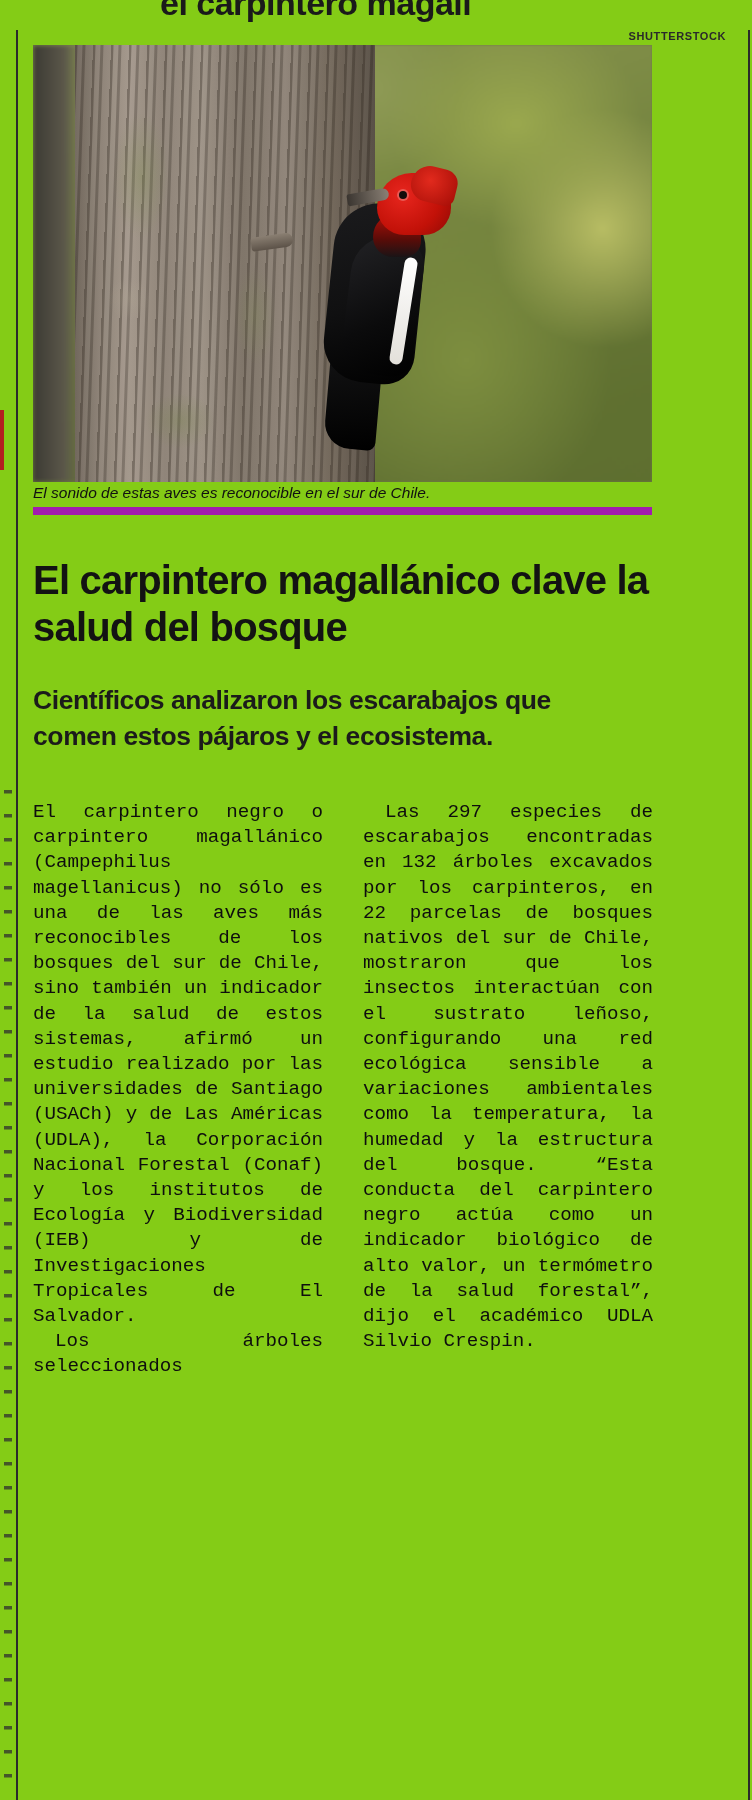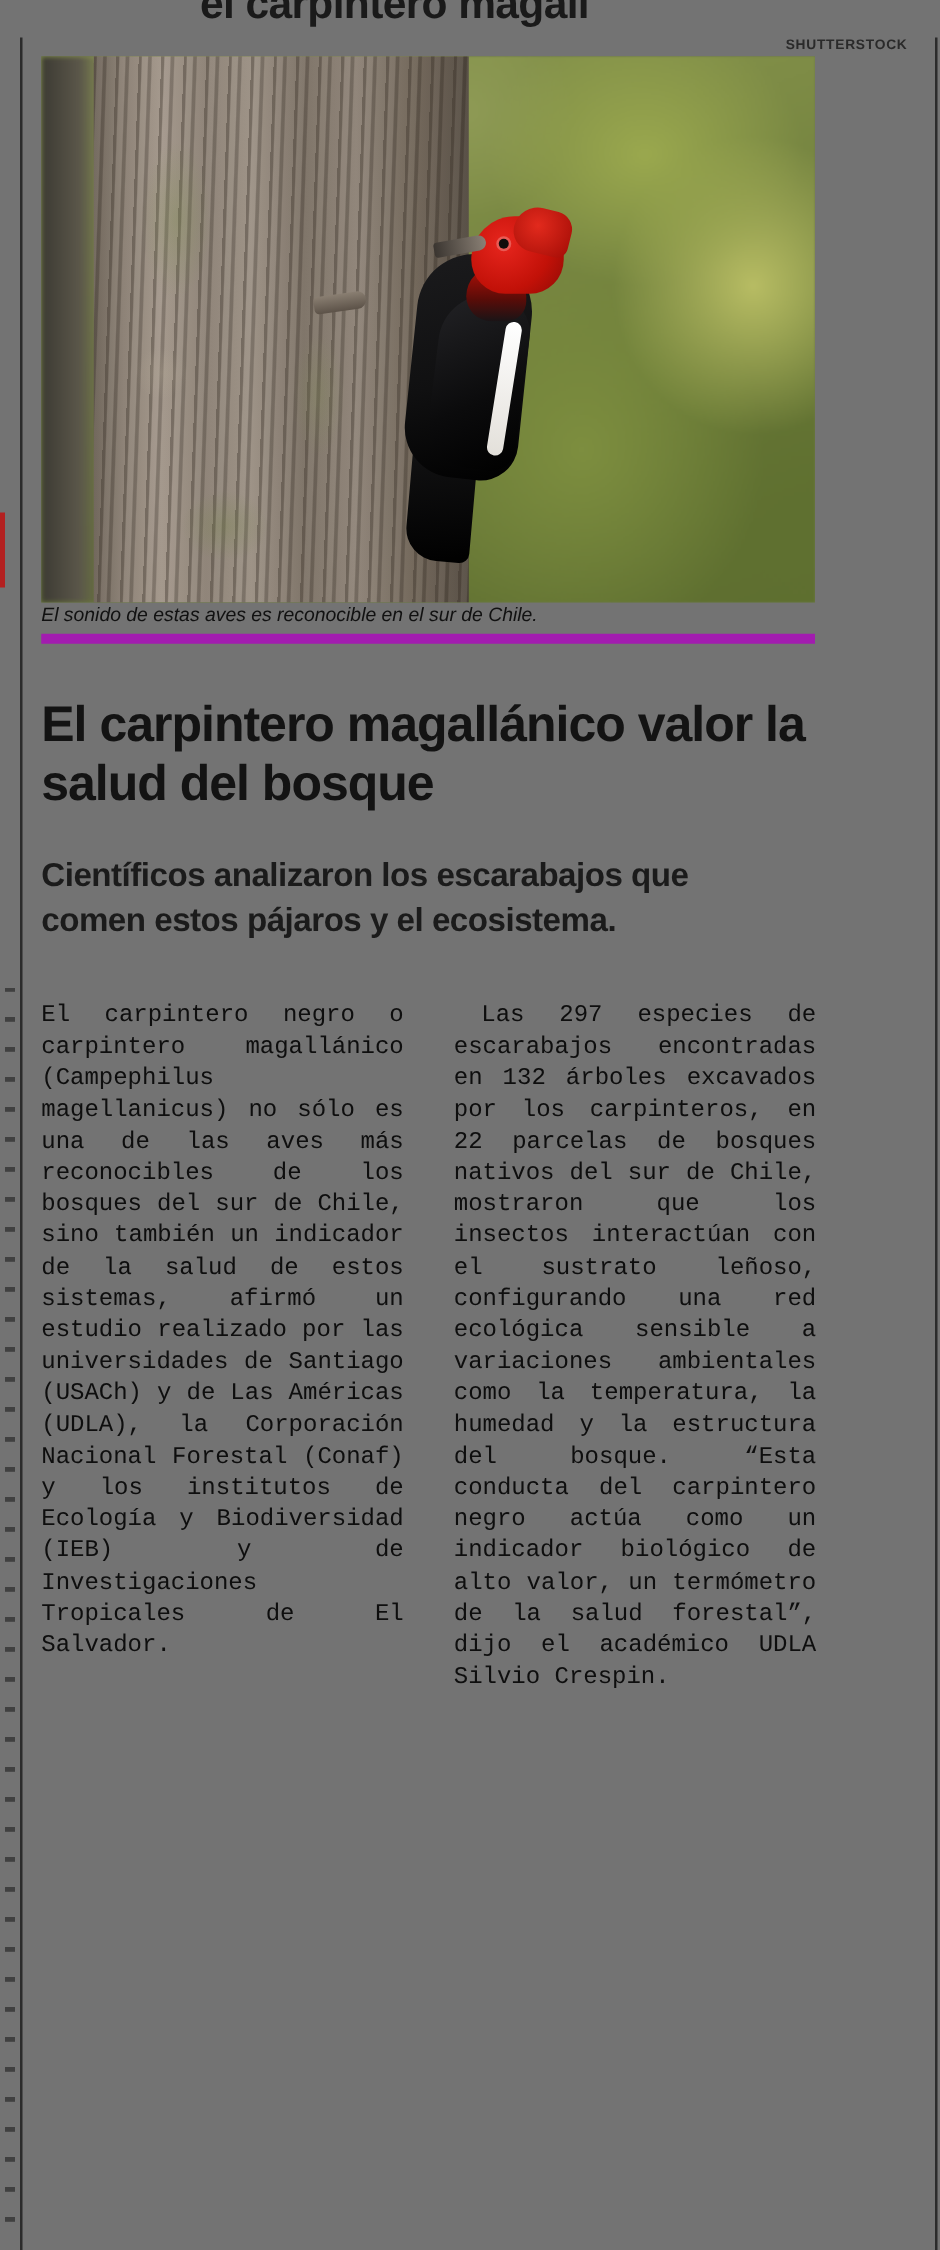--- a/index.html
+++ b/index.html
@@ -13,21 +13,21 @@
     position: relative;
     font-family: "Liberation Serif", serif;
     color: #111;
     overflow: hidden;
   }
 
   
   .page {
     position: absolute;
     inset: 0;
-    background: #737373;
+    background: #84cc16;
   }
 
   
   .rule-left {
     position: absolute;
     left: 16px;
     top: 30px;
     width: 2px;
     height: 1770px;
     background: #2b2b2b;
@@ -333,25 +333,26 @@
       <div class="neck"></div>
       <div class="head"></div>
       <div class="crest"></div>
       <div class="beak"></div>
       <div class="eye"></div>
     </div>
   </div>
 
   <div class="caption">El sonido de estas aves es reconocible en el sur de Chile.</div>
 
-  <h1 class="headline">El carpintero magallánico valor la salud del bosque</h1>
+  <h1 class="headline">El carpintero magallánico clave la salud del bosque</h1>
   <h2 class="subhead">Científicos analizaron los escarabajos que comen estos pájaros y el ecosistema.</h2>
 
   <div class="body-cols">
     <div class="col left">
       <p>El carpintero negro o carpintero magallánico (Campephilus magellanicus) no sólo es una de las aves más reconocibles de los bosques del sur de Chile, sino también un indicador de la salud de estos sistemas, afirmó un estudio realizado por las universidades de Santiago (USACh) y de Las Américas (UDLA), la Corporación Nacional Forestal (Conaf) y los institutos de Ecología y Biodiversidad (IEB) y de Investigaciones Tropicales de El Salvador.</p>
+      <p class="indent">Los árboles seleccionados</p>
     </div>
     <div class="col right">
       <p class="indent">Las 297 especies de escarabajos encontradas en 132 árboles excavados por los carpinteros, en 22 parcelas de bosques nativos del sur de Chile, mostraron que los insectos interactúan con el sustrato leñoso, configurando una red ecológica sensible a variaciones ambientales como la temperatura, la humedad y la estructura del bosque. “Esta conducta del carpintero negro actúa como un indicador biológico de alto valor, un termómetro de la salud forestal”, dijo el académico UDLA Silvio Crespin.</p>
     </div>
   </div>
 
 </div>
 
 </body></html>

